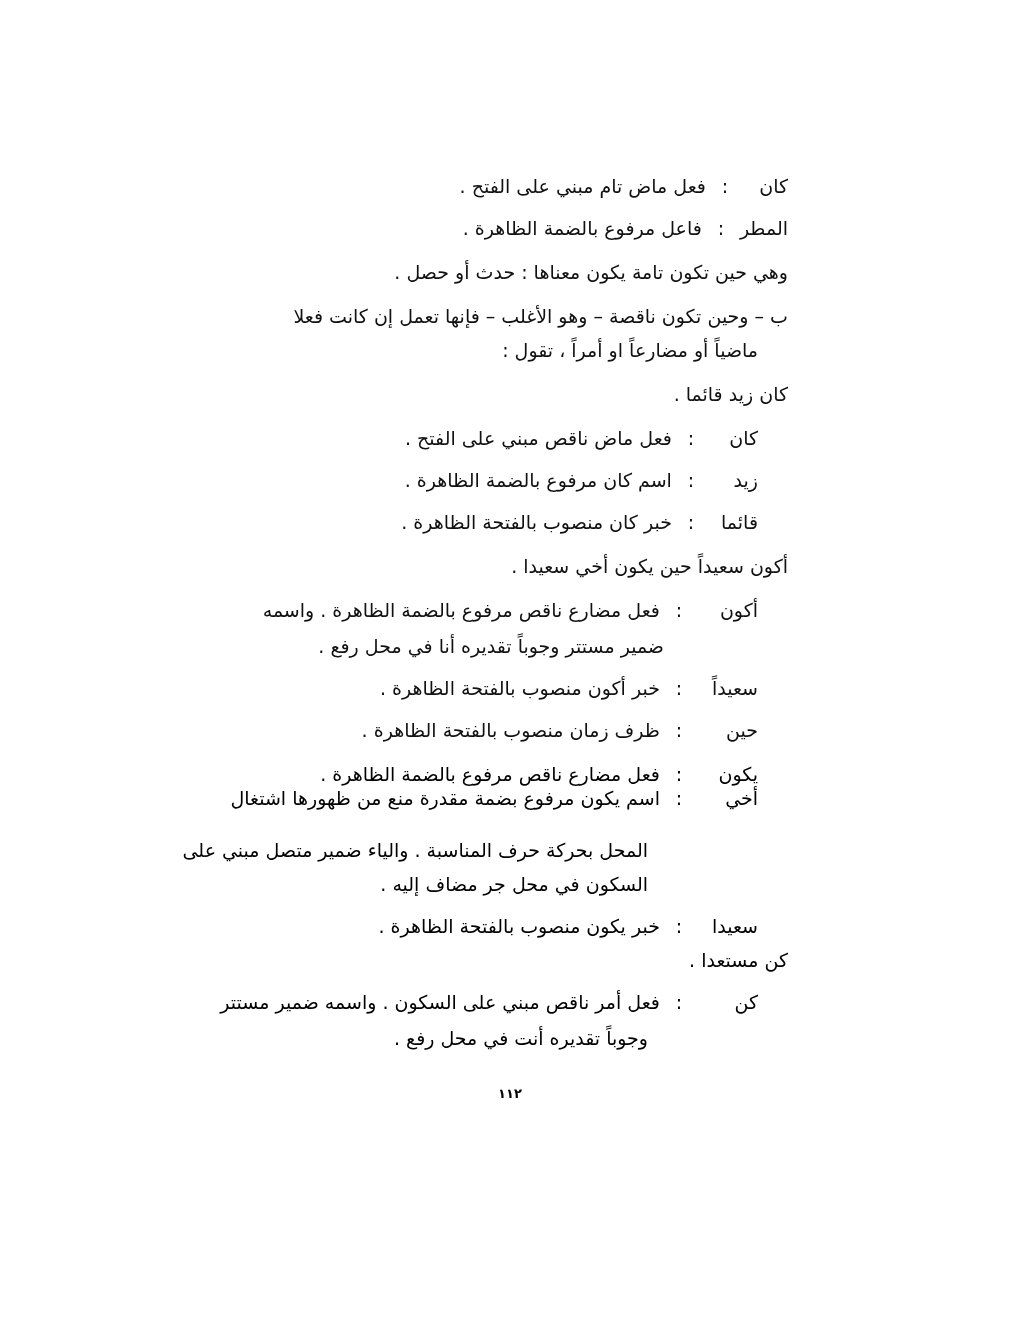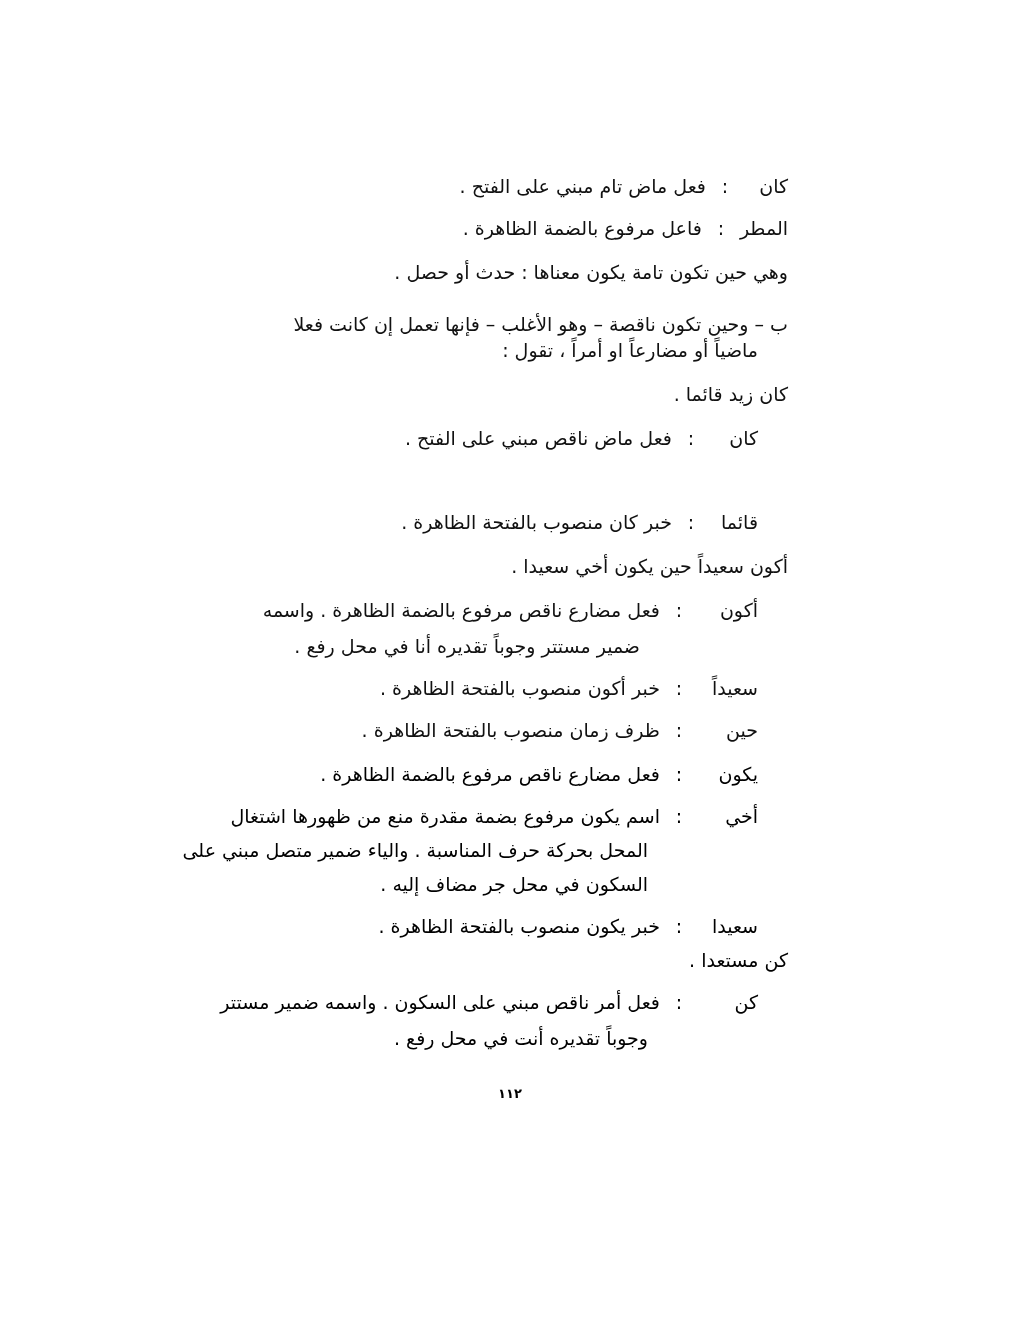--- a/index.html
+++ b/index.html
@@ -32,66 +32,71 @@
   </div>
 
   <div class="line" style="right:232px; top:214px;">
     <span class="term">المطر</span>
     <span class="sep">:</span>
     <span>فاعل مرفوع بالضمة الظاهرة .</span>
   </div>
 
   <div class="line" style="right:232px; top:258px;margin-left:22px;">وهي حين تكون تامة يكون معناها : حدث أو حصل .</div>
 
-  <div class="line" style="right:232px; top:302px;margin-top:8px;">ب – وحين تكون ناقصة – وهو الأغلب – فإنها تعمل إن كانت فعلا</div>
+  <div class="line" style="right:232px; top:302px;">ب – وحين تكون ناقصة – وهو الأغلب – فإنها تعمل إن كانت فعلا</div>
   <div class="line" style="right:262px; top:336px;">ماضياً أو مضارعاً او أمراً ، تقول :</div>
 
   <div class="line" style="right:232px; top:380px;">كان زيد قائما .</div>
 
   <div class="line" style="right:262px; top:424px;">
     <span class="term" style="width:48px">كان</span>
     <span class="sep">:</span>
     <span>فعل ماض ناقص مبني على الفتح .</span>
   </div>
 
+  <div class="line" style="right:262px; top:466px;">
+    <span class="term" style="width:48px">زيد</span>
+    <span class="sep">:</span>
+    <span>اسم كان مرفوع بالضمة الظاهرة .</span>
+  </div>
 
   <div class="line" style="right:262px; top:508px;">
     <span class="term" style="width:48px">قائما</span>
     <span class="sep">:</span>
     <span>خبر كان منصوب بالفتحة الظاهرة .</span>
   </div>
 
   <div class="line" style="right:232px; top:552px;">أكون سعيداً حين يكون أخي سعيدا .</div>
 
   <div class="line" style="right:262px; top:596px;">
     <span class="term" style="width:60px">أكون</span>
     <span class="sep">:</span>
     <span>فعل مضارع ناقص مرفوع بالضمة الظاهرة . واسمه</span>
   </div>
-  <div class="line" style="right:380px; top:632px;">ضمير مستتر وجوباً تقديره أنا في محل رفع .</div>
+  <div class="line" style="right:356px; top:632px;">ضمير مستتر وجوباً تقديره أنا في محل رفع .</div>
 
   <div class="line" style="right:262px; top:674px;">
     <span class="term" style="width:60px">سعيداً</span>
     <span class="sep">:</span>
     <span>خبر أكون منصوب بالفتحة الظاهرة .</span>
   </div>
 
   <div class="line" style="right:262px; top:716px;">
     <span class="term" style="width:60px">حين</span>
     <span class="sep">:</span>
     <span>ظرف زمان منصوب بالفتحة الظاهرة .</span>
   </div>
 
   <div class="line bold" style="right:262px; top:760px;">
     <span class="term" style="width:60px">يكون</span>
     <span class="sep">:</span>
     <span>فعل مضارع ناقص مرفوع بالضمة الظاهرة .</span>
   </div>
 
-  <div class="line bold" style="right:262px; top:802px;">
+  <div class="line bold" style="right:262px; top:784px;">
     <span class="term" style="width:60px">أخي</span>
     <span class="sep">:</span>
     <span>اسم يكون مرفوع بضمة مقدرة منع من ظهورها اشتغال</span>
   </div>
   <div class="line bold" style="right:372px; top:836px;">المحل بحركة حرف المناسبة . والياء ضمير متصل مبني على</div>
   <div class="line bold" style="right:372px; top:870px;">السكون في محل جر مضاف إليه .</div>
 
   <div class="line bold" style="right:262px; top:912px;">
     <span class="term" style="width:60px">سعيدا</span>
     <span class="sep">:</span>

